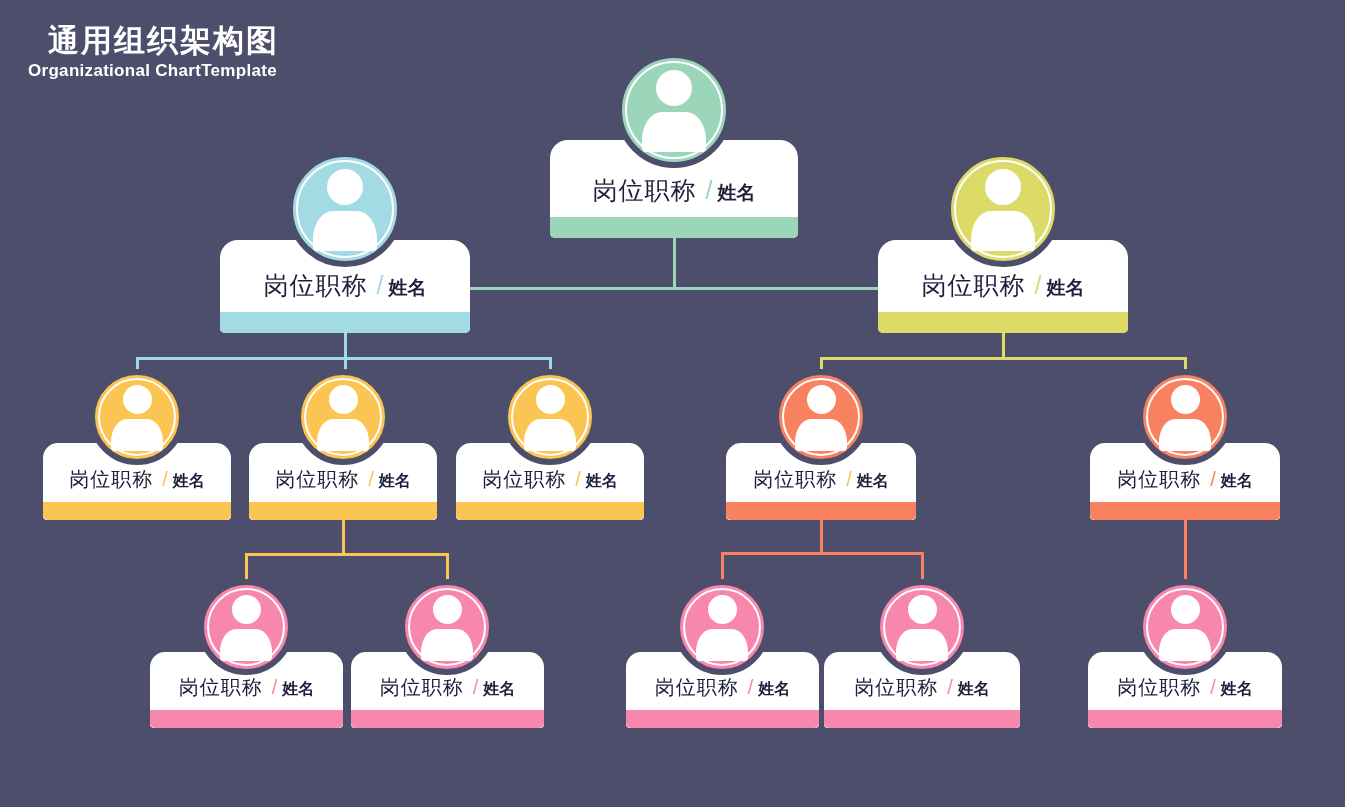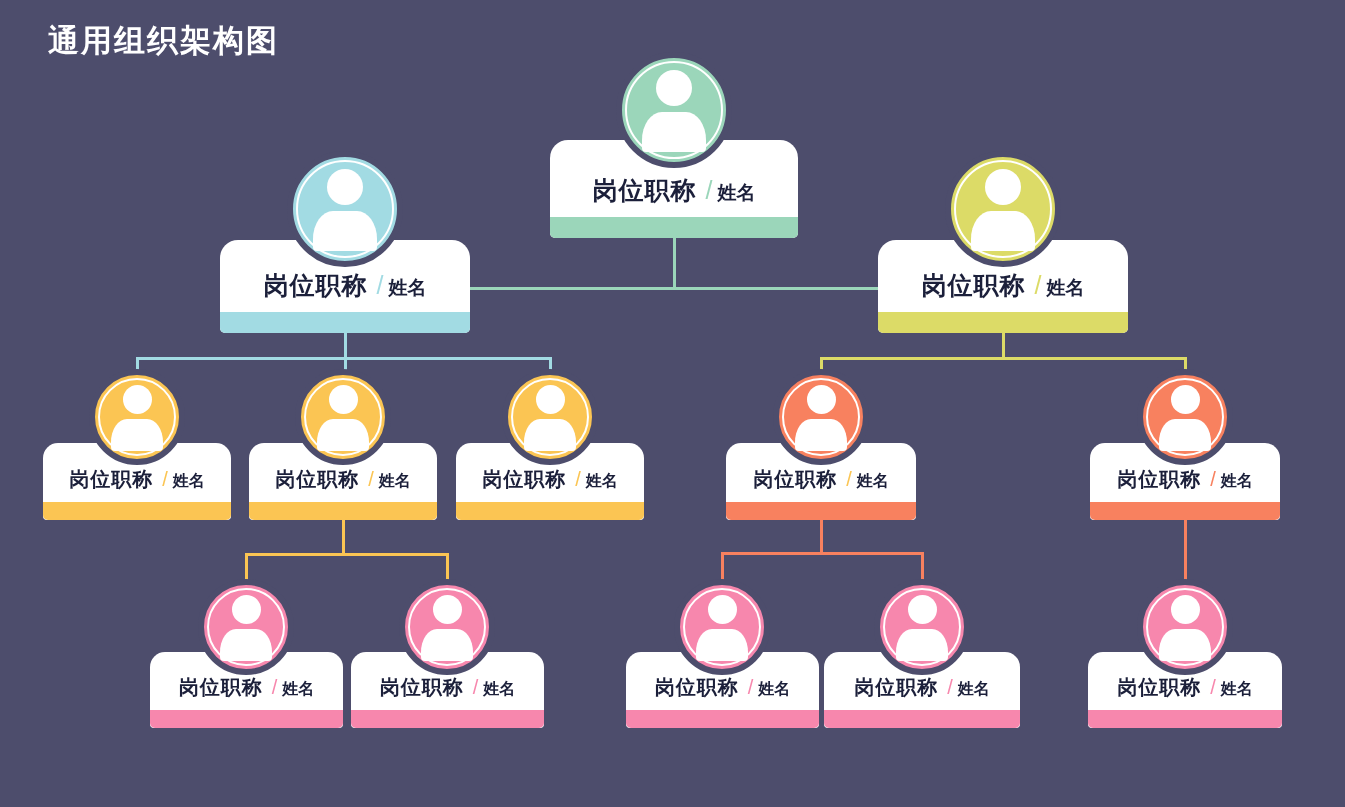--- a/index.html
+++ b/index.html
@@ -26,21 +26,21 @@
   }
   .node-card.sm{border-radius:15px 15px 4px 4px;}
   .color-bar{position:absolute;left:0;right:0;bottom:0;border-radius:0 0 5px 5px;}
   .node-text{
     position:absolute;left:0;right:0;
     display:flex;align-items:baseline;justify-content:center;
     white-space:nowrap;color:#1b1f3a;
   }
   .lg .node-text{bottom:31px;}
   .sm .node-text{bottom:27px;}
-  .pos-label{font-weight:bold;letter-spacing:1px;}
+  .pos-label{font-weight:normal;letter-spacing:1px;}
   .lg .pos-label{font-size:25px;}
   .sm .pos-label{font-size:20px;}
   .slash-sep{font-weight:400;margin:0 5px 0 9px;}
   .lg .slash-sep{font-size:25px;}
   .sm .slash-sep{font-size:20px;}
   .name-label{font-weight:700;}
   .lg .name-label{font-size:19px;}
   .sm .name-label{font-size:16px;}
   
   .avatar{
@@ -54,20 +54,21 @@
   .avatar.lg .person-body{width:64px;height:40px;left:20px;top:54px;border-radius:20px 20px 4px 4px / 28px 28px 4px 4px;}
   .avatar.sm .person-head{width:29px;height:29px;left:27.5px;top:10px;}
   .avatar.sm .person-body{width:52px;height:32px;left:16px;top:44px;border-radius:16px 16px 4px 4px / 23px 23px 4px 4px;}
 </style>
 </head>
 <body>
 
 <div id="canvas">
   <div class="title-block">
     <div class="title-zh">通用组织架构图</div>
+    <div class="title-en">Organizational ChartTemplate</div>
   </div>
   <div id="chart-layer">
       <div class="seg" style="left: 672.5px; top: 236.5px; width: 3px; height: 53px; background: rgb(155, 214, 186);"></div>
       <div class="seg" style="left: 468.5px; top: 286.5px; width: 411px; height: 3px; background: rgb(155, 214, 186);"></div>
       <div class="seg" style="left: 343.5px; top: 331.5px; width: 3px; height: 28px; background: rgb(162, 219, 227);"></div>
       <div class="seg" style="left: 135.5px; top: 356.5px; width: 416px; height: 3px; background: rgb(162, 219, 227);"></div>
       <div class="seg" style="left: 135.5px; top: 356.5px; width: 3px; height: 27px; background: rgb(162, 219, 227);"></div>
       <div class="seg" style="left: 343.5px; top: 356.5px; width: 3px; height: 27px; background: rgb(162, 219, 227);"></div>
       <div class="seg" style="left: 548.5px; top: 356.5px; width: 3px; height: 27px; background: rgb(162, 219, 227);"></div>
       <div class="seg" style="left: 1001.5px; top: 331.5px; width: 3px; height: 28px; background: rgb(220, 219, 103);"></div>

